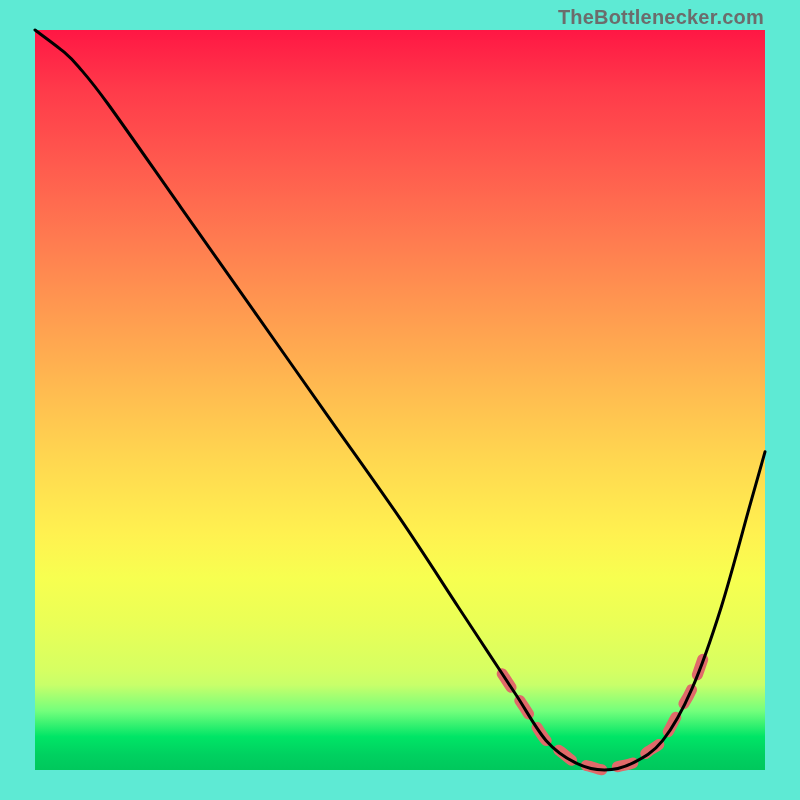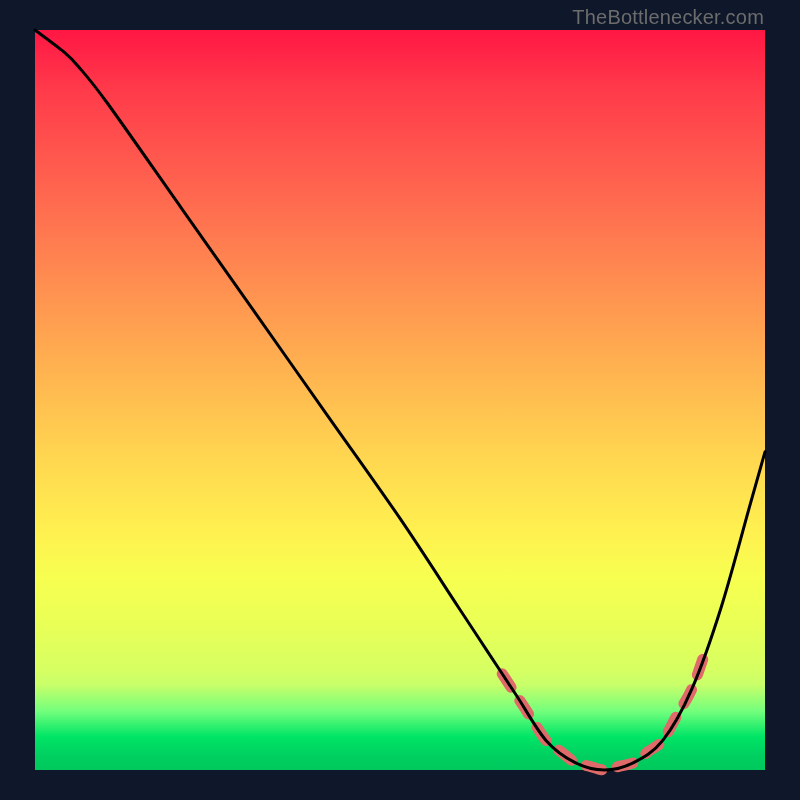--- a/index.html
+++ b/index.html
@@ -7,21 +7,22 @@
     padding: 0;
     width: 800px;
     height: 800px;
     background: #000;
     overflow: hidden;
     font-family: Arial, Helvetica, sans-serif;
   }
   .frame {
     position: absolute;
     inset: 0;
-    background: #0f172a;
+    background: #5eead4;
+    font-weight: bold;
   }
   .plot-area {
     position: absolute;
     left: 35px;
     top: 30px;
     width: 730px;
     height: 740px;
     
     background: linear-gradient(
       to bottom,

